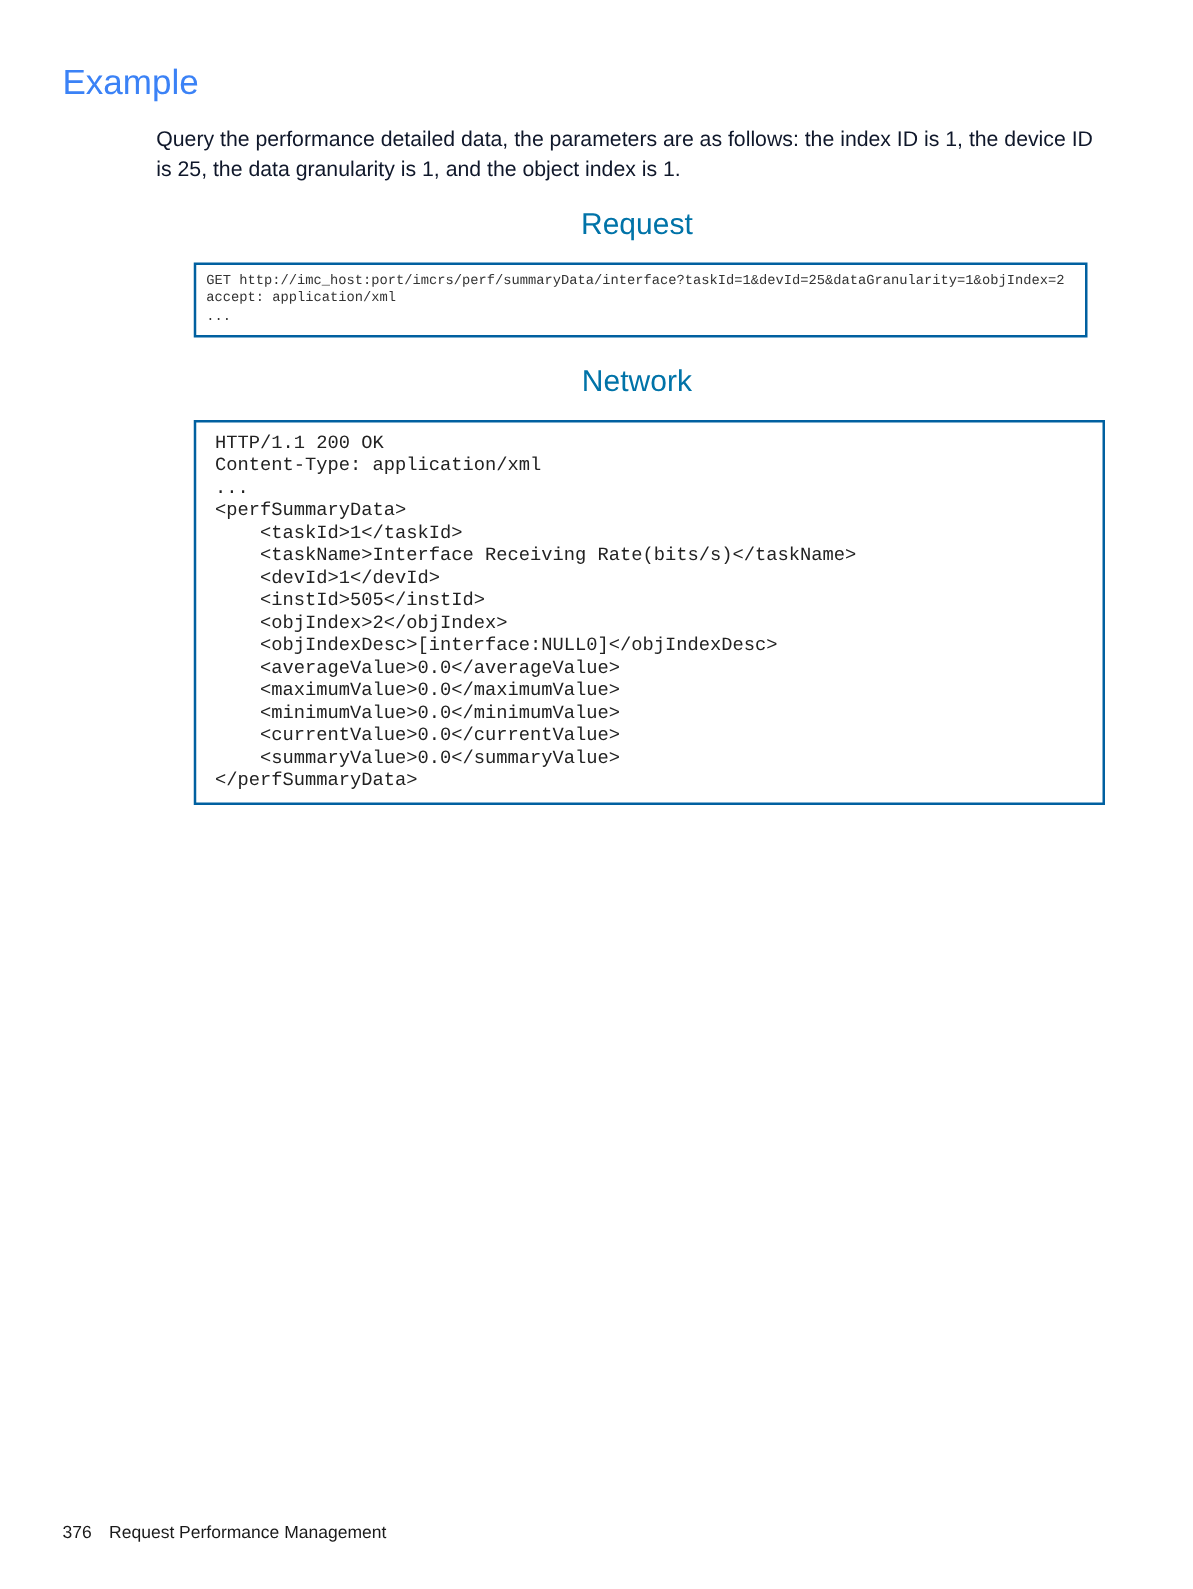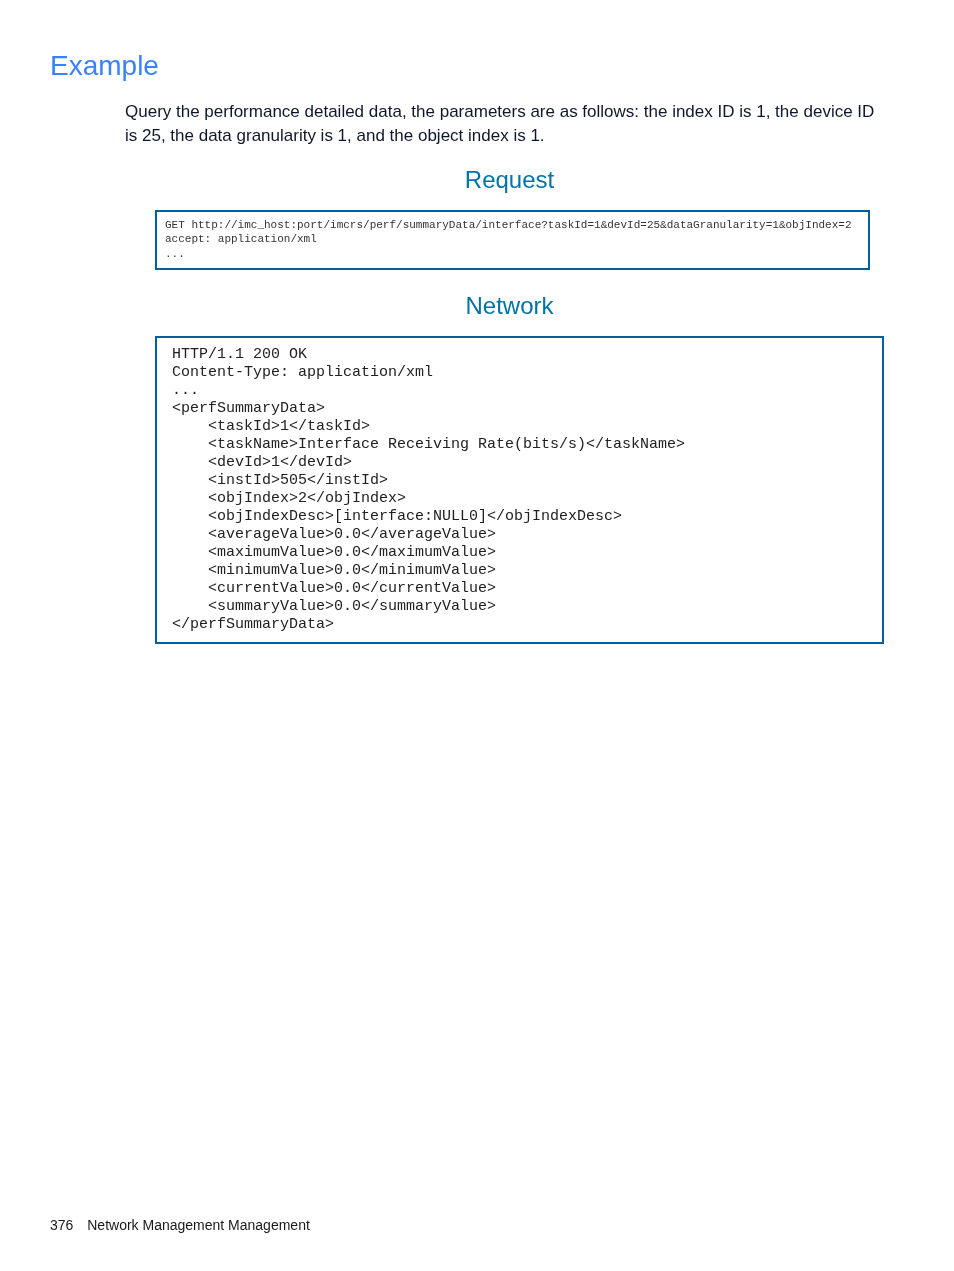--- a/index.html
+++ b/index.html
@@ -111,14 +111,14 @@
     &lt;averageValue&gt;0.0&lt;/averageValue&gt;
     &lt;maximumValue&gt;0.0&lt;/maximumValue&gt;
     &lt;minimumValue&gt;0.0&lt;/minimumValue&gt;
     &lt;currentValue&gt;0.0&lt;/currentValue&gt;
     &lt;summaryValue&gt;0.0&lt;/summaryValue&gt;
 &lt;/perfSummaryData&gt;</pre>
 </div>
 
 <div class="footer">
   <span class="page-num">376</span>
-  <span>Network Management Management</span>
+  <span>Request Performance Management</span>
 </div>
 
 </body></html>

